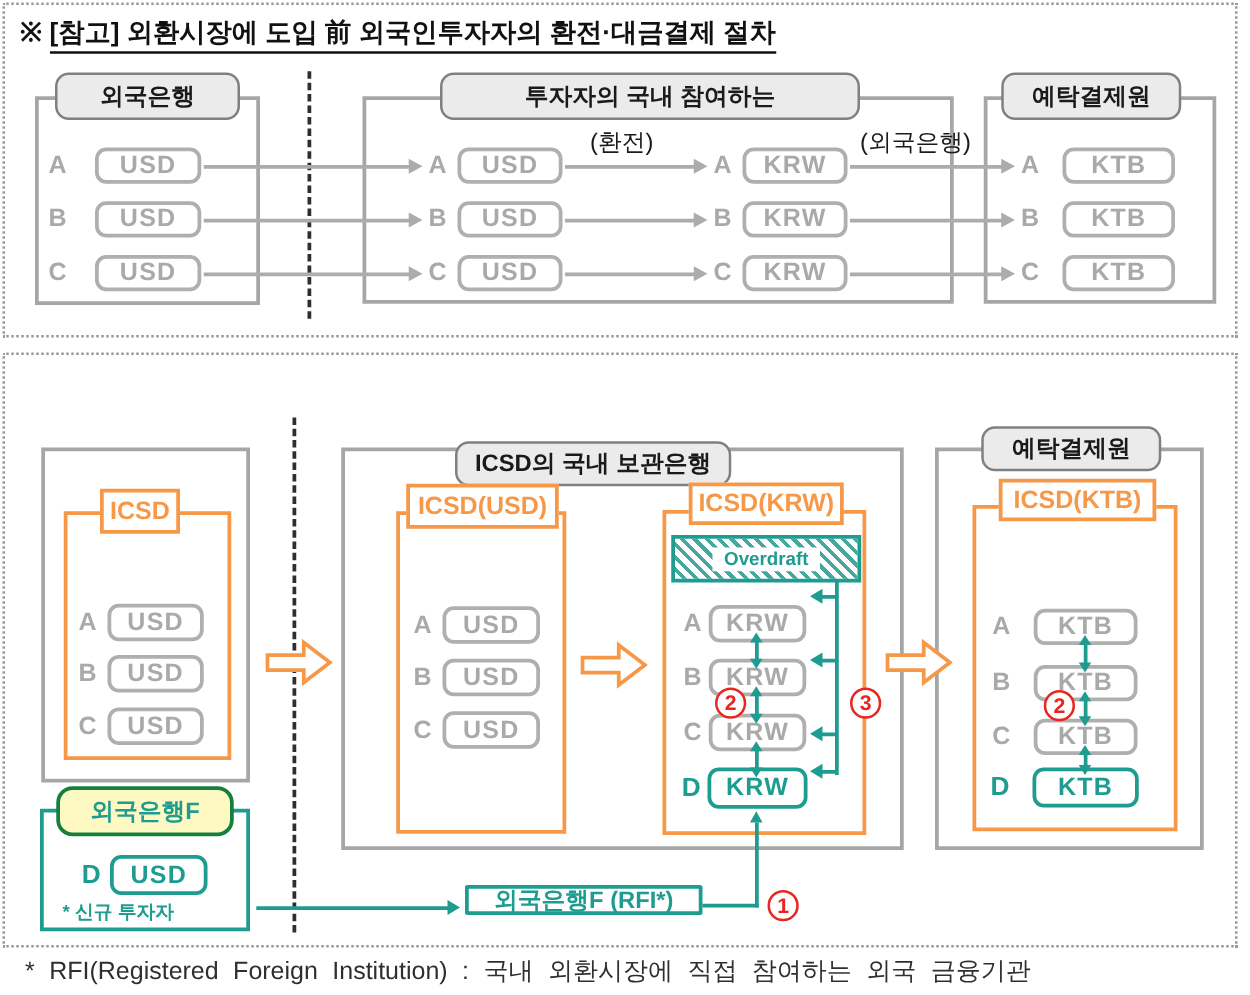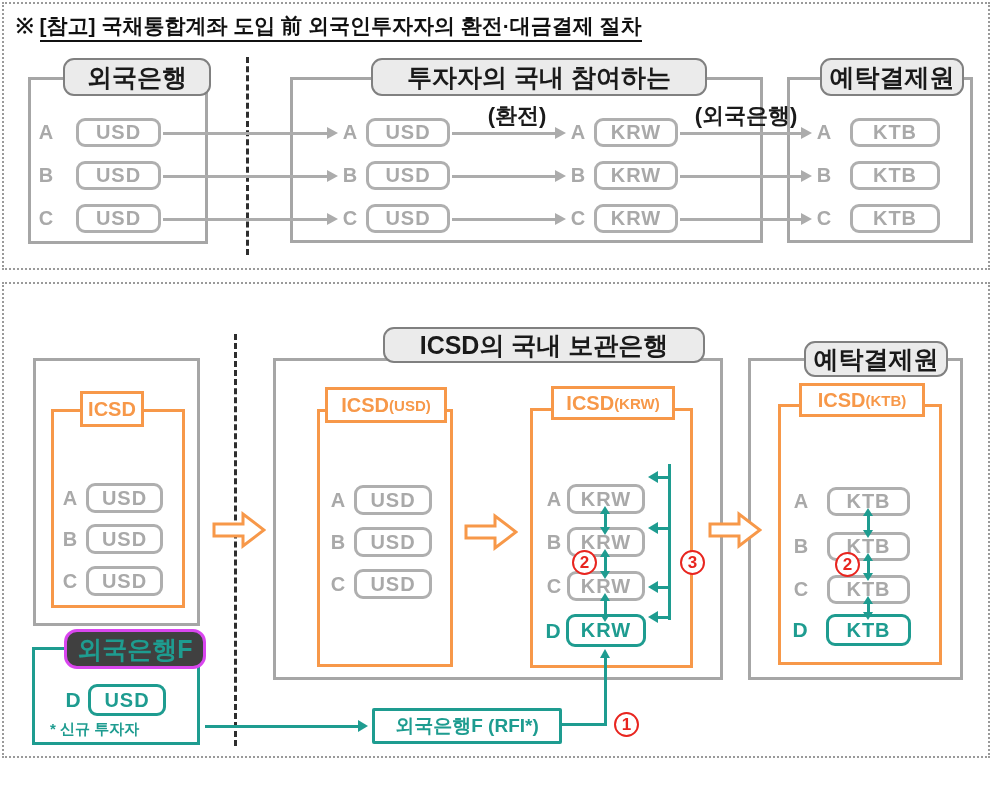--- a/index.html
+++ b/index.html
@@ -9,36 +9,36 @@
   
   .panel{border:2px dotted #9a9a9a;}
   .title{font-size:21px;font-weight:bold;color:#111;white-space:nowrap;}
   .tmark{margin-right:6px;}
   .tunder{border-bottom:2.5px solid #111;padding-bottom:3px;}
   .vdash{width:0;border-left:3.5px dashed #2e2e2e;}
   
   .container{border:3px solid #a6a6a6;background:transparent;}
   .pill{background:#ebebeb;border:2.5px solid #808080;border-radius:11px;
         display:flex;align-items:center;justify-content:center;
-        font-weight:bold;font-size:25px;color:#1a1a1a;white-space:nowrap;margin-left:19px;}
-  .pill.teal{background:#404040;border:3px solid #d946ef;color:#1e9c90;border-radius:13px;}
+        font-weight:bold;font-size:19px;color:#1a1a1a;white-space:nowrap;}
+  .pill.teal{background:#fef9c3;border:3px solid #15803d;color:#1e9c90;border-radius:13px;}
   
   .rowletter{display:flex;align-items:center;justify-content:center;
              color:#a9a9a9;font-weight:bold;font-size:20px;}
   .rowletter.teal{color:#1e9c90;font-size:21px;}
   .acct{border:3px solid #afafaf;border-radius:9px;color:#a9a9a9;font-weight:bold;
         font-size:20px;letter-spacing:1px;display:flex;align-items:center;justify-content:center;}
   .acct.teal{border-color:#1e9c90;color:#1e9c90;}
   
   .orangebox{border:3px solid #f79849;}
   .tealbox{border:3px solid #1e9c90;background:#fff;}
   .icsdtag{background:#fff;border:3px solid #f79849;color:#f79849;font-weight:bold;
            display:flex;align-items:center;justify-content:center;white-space:nowrap;}
   .tagname{font-size:20px;}
-  .tagsub{font-size:15px;}
+  .tagsub{font-size:20px;}
   
   .overdraft{border:3px solid #1e9c90;display:flex;align-items:center;justify-content:center;
              background:repeating-linear-gradient(45deg,#fff 0 4px,#45a89e 4px 7px);}
   .overdraft span{background:#fff;color:#1e9c90;font-weight:bold;font-size:15px;padding:1px 9px;}
   
   .garrow{height:13px;}
   .garrow::before{content:"";position:absolute;left:0;right:8px;top:5px;height:2.5px;background:#acacac;}
   .garrow::after{content:"";position:absolute;right:0;top:0;width:0;height:0;
                  border-top:6.5px solid transparent;border-bottom:6.5px solid transparent;border-left:11px solid #acacac;}
   
@@ -56,34 +56,34 @@
   .t-dvarrow::after{content:"";position:absolute;bottom:0;left:1px;width:0;height:0;
                     border-left:5px solid transparent;border-right:5px solid transparent;border-top:8px solid #1e9c90;}
   .t-uparrow{width:12px;background:linear-gradient(#1e9c90,#1e9c90) no-repeat center bottom/3px calc(100% - 9px);}
   .t-uparrow::before{content:"";position:absolute;top:0;left:1px;width:0;height:0;
                      border-left:5px solid transparent;border-right:5px solid transparent;border-bottom:9px solid #1e9c90;}
   .t-vline{background:#1e9c90;}
   .t-hline{background:#1e9c90;}
   
   .circnum{width:25px;height:25px;border-radius:50%;border:2.5px solid #e8251f;background:#fff;
            color:#e8251f;font-weight:bold;font-size:17px;display:flex;align-items:center;justify-content:center;}
-  .flowlabel{font-size:22px;font-weight:bold;color:#1a1a1a;text-align:center;white-space:nowrap;}
+  .flowlabel{font-size:19px;font-weight:normal;color:#1a1a1a;text-align:left;white-space:nowrap;}
   .notetext{color:#1e9c90;font-weight:bold;font-size:15px;white-space:nowrap;}
   .rfibox{border:3px solid #1e9c90;border-radius:2px;background:#fff;color:#1e9c90;font-weight:bold;
           font-size:19px;display:flex;align-items:center;justify-content:center;white-space:nowrap;}
   .footnote{font-size:20px;color:#2f2f2f;white-space:nowrap;word-spacing:6px;}
 </style>
 </head>
 <body>
 
 <div class="canvas">
 
   <div class="abs panel" style="left:2px;top:2px;width:988px;height:268px"></div>
   <div class="abs title" style="left:16px;top:11px">
-    <span class="tmark">※</span><span class="tunder">[참고] 국채통합계좌 도입 前 외국인투자자의 환전·대금결제 절차</span>
+    <span class="tmark">※</span><span class="tunder">[참고] 외환시장에 도입 前 외국인투자자의 환전·대금결제 절차</span>
   </div>
   <div class="abs vdash" style="left:246px;top:57px;height:198px"></div>
 
   <div class="abs container" style="left:28px;top:77px;width:180px;height:167px"></div>
   <div class="abs pill" style="left:44px;top:58px;width:148px;height:38px">외국은행</div>
   <div class="abs rowletter" style="left:36px;top:118px;width:20px;height:29px">A</div>
   <div class="abs acct" style="left:76px;top:118px;width:85px;height:29px">USD</div>
   <div class="abs rowletter" style="left:36px;top:161px;width:20px;height:29px">B</div>
   <div class="abs acct" style="left:76px;top:161px;width:85px;height:29px">USD</div>
   <div class="abs rowletter" style="left:36px;top:204px;width:20px;height:29px">C</div>
@@ -140,38 +140,41 @@
   <div class="abs rowletter" style="left:60px;top:566px;width:20px;height:30px">C</div>
   <div class="abs acct" style="left:86px;top:566px;width:77px;height:30px">USD</div>
 
   <div class="abs tealbox" style="left:32px;top:647px;width:168px;height:98px"></div>
   <div class="abs pill teal" style="left:45px;top:629px;width:142px;height:40px">외국은행F</div>
   <div class="abs rowletter teal" style="left:62px;top:684px;width:22px;height:32px">D</div>
   <div class="abs acct teal" style="left:88px;top:684px;width:78px;height:32px">USD</div>
   <div class="abs notetext" style="left:50px;top:720px">* 신규 투자자</div>
 
   <div class="abs container" style="left:273px;top:358px;width:450px;height:322px"></div>
-  <div class="abs pill" style="left:364px;top:327px;width:322px;height:36px">ICSD의 국내 보관은행</div>
+  <div class="abs pill" style="left:364px;top:353px;width:221px;height:36px">ICSD의 국내 보관은행</div>
 
   <div class="abs orangebox" style="left:317px;top:409px;width:136px;height:258px"></div>
   <div class="abs icsdtag" style="left:325px;top:387px;width:122px;height:36px">
       <span class="tagname">ICSD</span>
       <span class="tagsub">(USD)</span>
     </div>
   <div class="abs rowletter" style="left:328px;top:485px;width:20px;height:30px">A</div>
   <div class="abs acct" style="left:354px;top:485px;width:78px;height:30px">USD</div>
   <div class="abs rowletter" style="left:328px;top:527px;width:20px;height:30px">B</div>
   <div class="abs acct" style="left:354px;top:527px;width:78px;height:30px">USD</div>
   <div class="abs rowletter" style="left:328px;top:569px;width:20px;height:30px">C</div>
   <div class="abs acct" style="left:354px;top:569px;width:78px;height:30px">USD</div>
 
   <div class="abs orangebox" style="left:530px;top:408px;width:163px;height:260px"></div>
   <div class="abs icsdtag" style="left:551px;top:386px;width:124px;height:34px">
       <span class="tagname">ICSD</span>
       <span class="tagsub">(KRW)</span>
+    </div>
+  <div class="abs overdraft" style="left:537px;top:428px;width:152px;height:38px">
+      <span>Overdraft</span>
     </div>
   <div class="abs rowletter" style="left:544px;top:484px;width:20px;height:30px">A</div>
   <div class="abs acct" style="left:567px;top:484px;width:78px;height:30px">KRW</div>
   <div class="abs rowletter" style="left:544px;top:527px;width:20px;height:30px">B</div>
   <div class="abs acct" style="left:567px;top:527px;width:78px;height:30px">KRW</div>
   <div class="abs rowletter" style="left:544px;top:571px;width:20px;height:30px">C</div>
   <div class="abs acct" style="left:567px;top:571px;width:78px;height:30px">KRW</div>
   <div class="abs rowletter teal" style="left:542px;top:614px;width:22px;height:33px">D</div>
   <div class="abs acct teal" style="left:566px;top:614px;width:80px;height:33px">KRW</div>
   <div class="abs t-dvarrow" style="left:599px;top:506px;height:29px"></div>
@@ -207,23 +210,24 @@
       <path d="M2 14 H31 V4 L52 20 L31 36 V26 H2 Z" fill="#ffffff" stroke="#F79849" stroke-width="3"></path>
     </svg>
   <svg class="abs" style="left:464px;top:512px" width="54" height="40" viewBox="0 0 54 40">
       <path d="M2 14 H31 V4 L52 20 L31 36 V26 H2 Z" fill="#ffffff" stroke="#F79849" stroke-width="3"></path>
     </svg>
   <svg class="abs" style="left:708px;top:510px" width="54" height="40" viewBox="0 0 54 40">
       <path d="M2 14 H31 V4 L52 20 L31 36 V26 H2 Z" fill="#ffffff" stroke="#F79849" stroke-width="3"></path>
     </svg>
 
   <div class="abs t-rarrow" style="left:205px;top:719px;width:163px"></div>
-  <div class="abs rfibox" style="left:372px;top:708px;width:190px;height:36px">외국은행F (RFI*)</div>
+  <div class="abs rfibox" style="left:372px;top:708px;width:190px;height:24px">외국은행F (RFI*)</div>
   <div class="abs t-hline" style="left:562px;top:723px;width:45px;height:3px"></div>
   <div class="abs t-uparrow" style="left:599px;top:649px;height:77px"></div>
 
   <div class="abs circnum" style="left:572px;top:550px">2</div>
   <div class="abs circnum" style="left:680px;top:550px">3</div>
   <div class="abs circnum" style="left:835px;top:552px">2</div>
   <div class="abs circnum" style="left:614px;top:712px">1</div>
 
+  <div class="abs footnote" style="left:20px;top:763px">* RFI(Registered Foreign Institution) : 국내 외환시장에 직접 참여하는 외국 금융기관</div>
 
 </div>
 
 </body></html>

